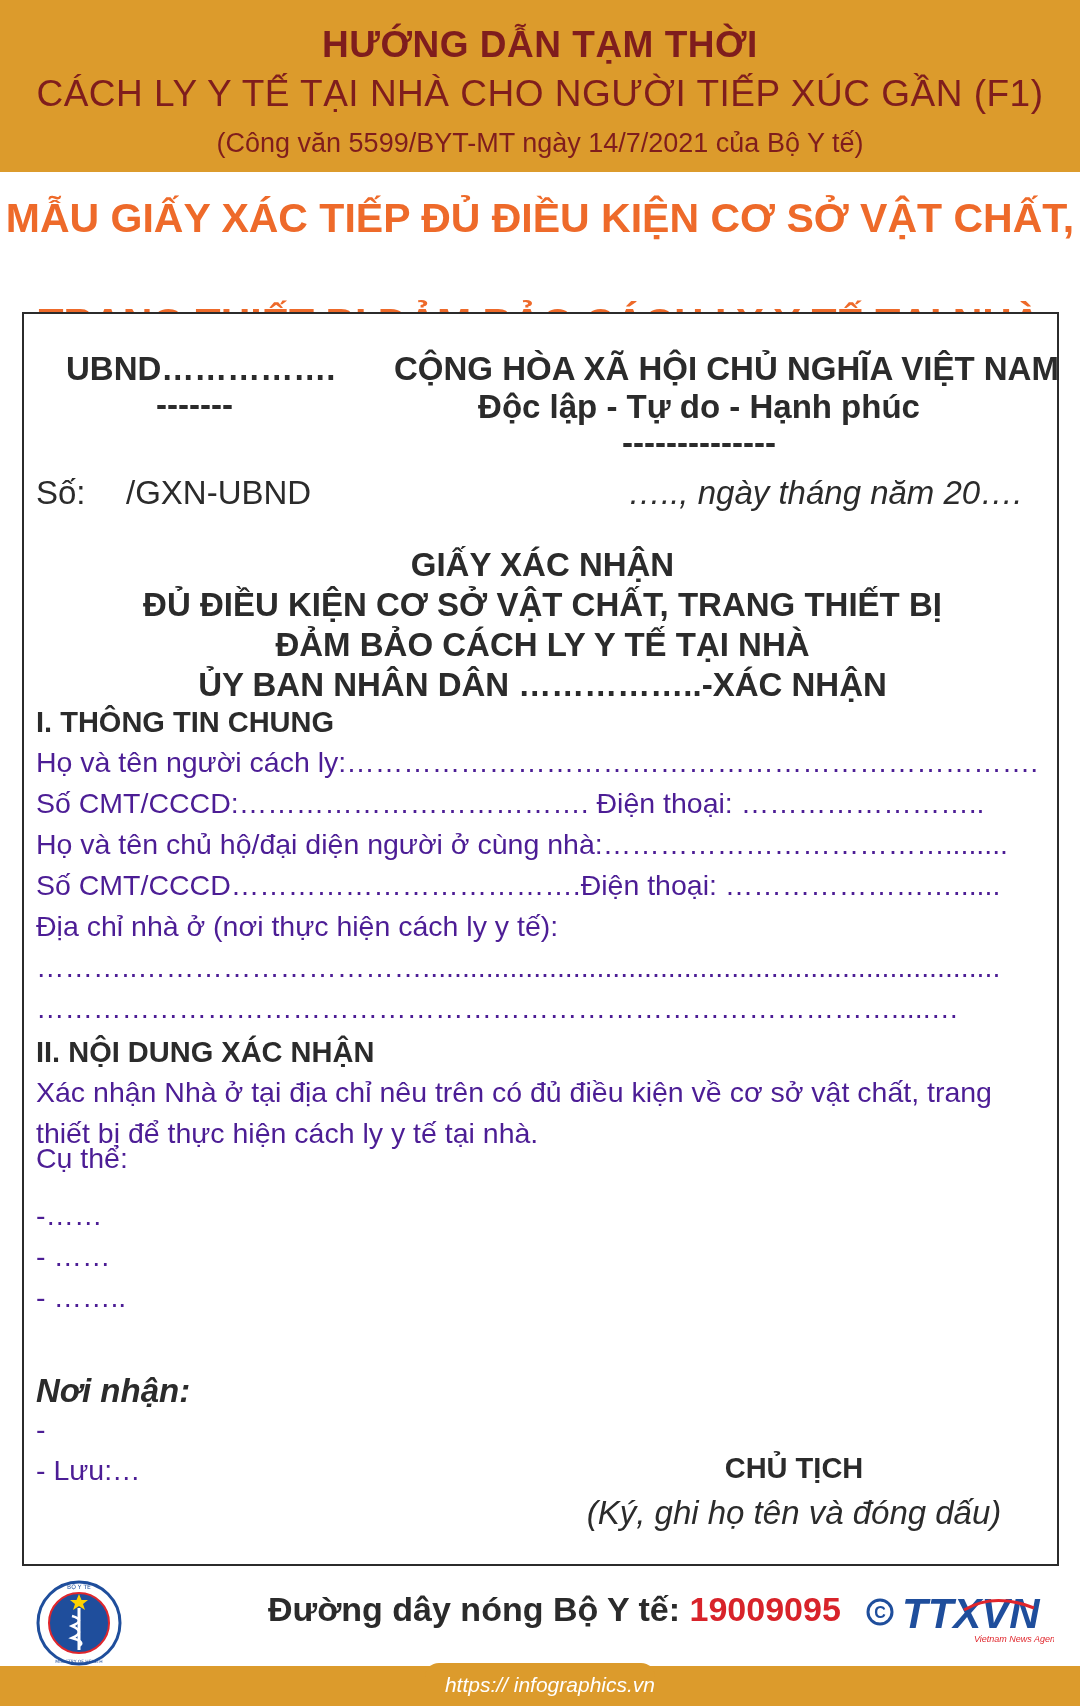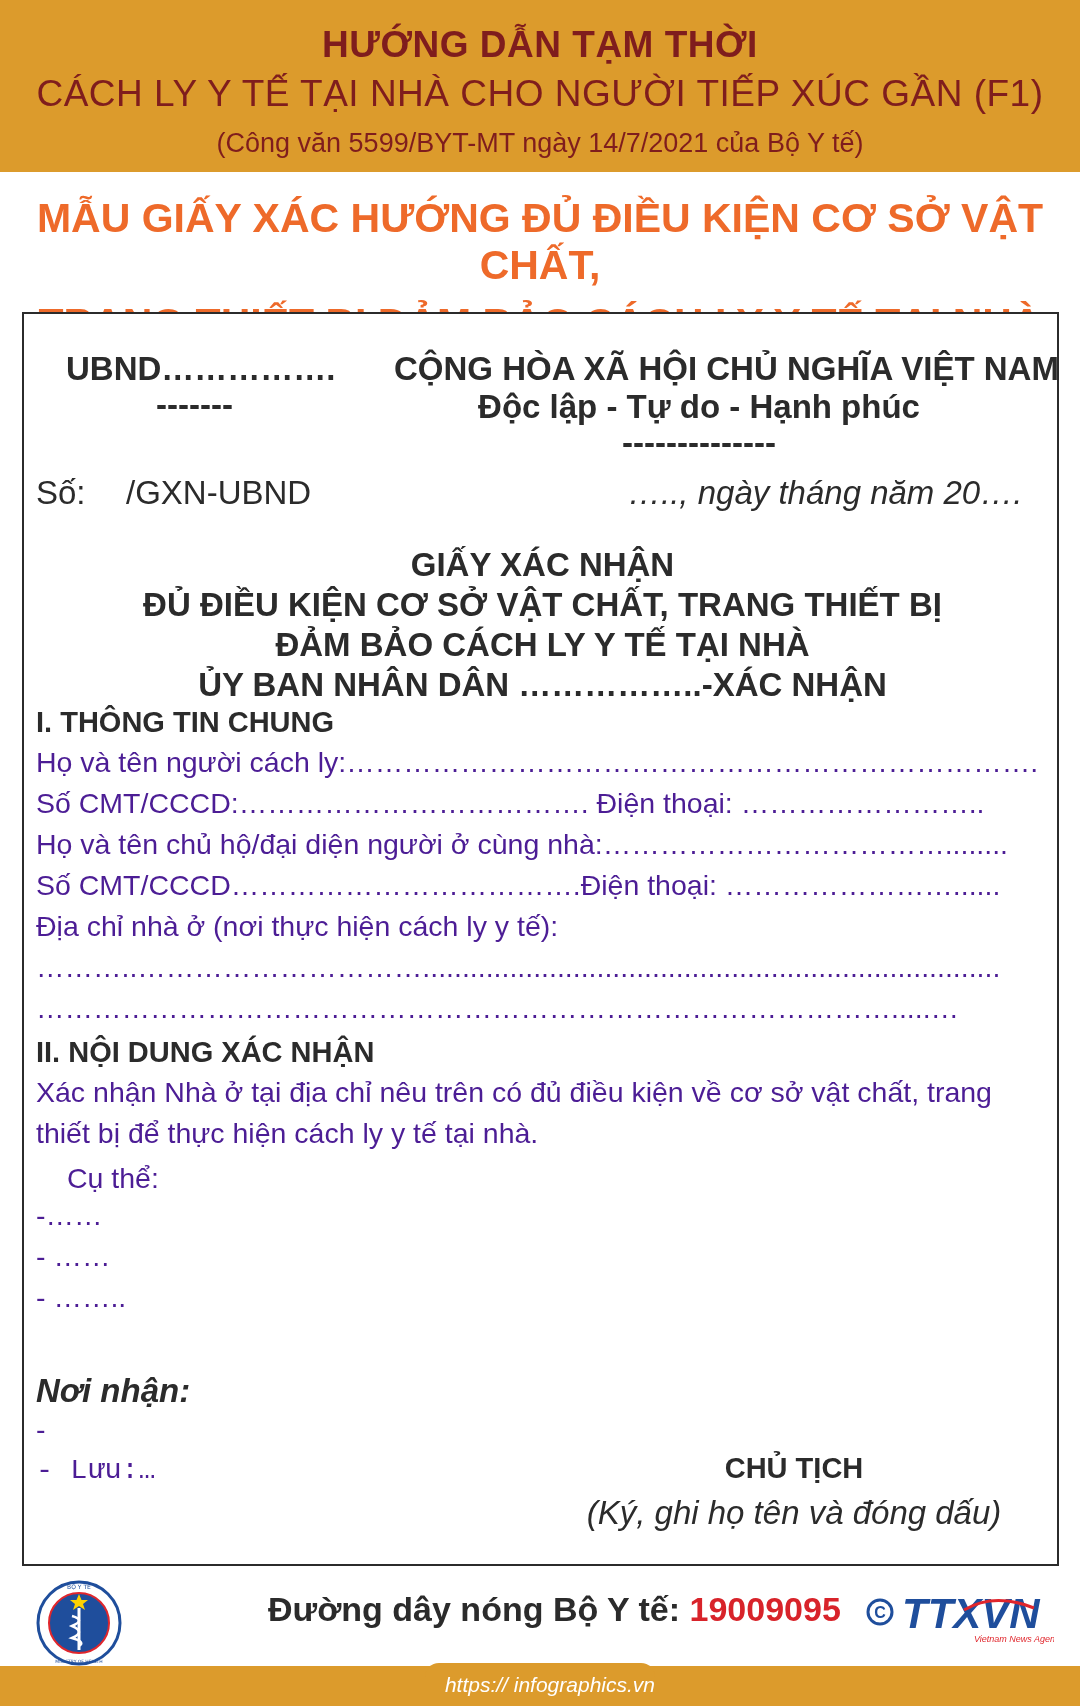--- a/index.html
+++ b/index.html
@@ -47,21 +47,21 @@
 </style>
 </head>
 <body>
 
 <div class="header">
   <div class="t1">HƯỚNG DẪN TẠM THỜI</div>
   <div class="t2">CÁCH LY Y TẾ TẠI NHÀ CHO NGƯỜI TIẾP XÚC GẦN (F1)</div>
   <div class="t3">(Công văn 5599/BYT-MT ngày 14/7/2021 của Bộ Y tế)</div>
 </div>
 
-<div class="subtitle s1">MẪU GIẤY XÁC HƯỚNG ĐỦ ĐIỀU KIỆN CƠ SỞ VẬT CHẤT,</div>
+<div class="subtitle s1">MẪU GIẤY XÁC TIẾP ĐỦ ĐIỀU KIỆN CƠ SỞ VẬT CHẤT,</div>
 <div class="subtitle s2">TRANG THIẾT BỊ ĐẢM BẢO CÁCH LY Y TẾ TẠI NHÀ</div>
 
 <div class="form-box">
   <div class="abs bold f28" style="left:42px; top:36px;">UBND…………….</div>
   <div class="abs bold f28" style="left:132px; top:72px;">-------</div>
 
   <div class="abs bold f28 center" style="left:370px; width:610px; top:36px;">CỘNG HÒA XÃ HỘI CHỦ NGHĨA VIỆT NAM</div>
   <div class="abs bold f28 center" style="left:370px; width:610px; top:74px;">Độc lập - Tự do - Hạnh phúc</div>
   <div class="abs bold f28 center" style="left:370px; width:610px; top:110px;">--------------</div>
 
@@ -79,28 +79,28 @@
   <div class="line" style="top:473px;">Số CMT/CCCD:………………………………. Điện thoại: ……………………..</div>
   <div class="line" style="top:555px;">Số CMT/CCCD……………………………….Điện thoại: ……………………......</div>
   <div class="line" style="top:514px;">Họ và tên chủ hộ/đại diện người ở cùng nhà:………………………………........</div>
   <div class="line" style="top:596px;">Địa chỉ nhà ở (nơi thực hiện cách ly y tế):</div>
   <div class="line" style="top:637px;">………..………………………….........................................................................</div>
   <div class="line" style="top:678px;">……………………………………………………………………………….....…</div>
 
   <div class="abs bold f29" style="left:12px; top:722px;">II. NỘI DUNG XÁC NHẬN</div>
   <div class="line" style="top:762px;">Xác nhận Nhà ở tại địa chỉ nêu trên có đủ điều kiện về cơ sở vật chất, trang</div>
   <div class="line" style="top:803px;">thiết bị để thực hiện cách ly y tế tại nhà.</div>
-  <div class="line" style="top:848px;margin-left:31px;">Cụ thể:</div>
+  <div class="line" style="top:828px;">Cụ thể:</div>
   <div class="line" style="top:885px;">-……</div>
   <div class="line" style="top:926px;">- ……</div>
   <div class="line" style="top:967px;">- ……..</div>
 
   <div class="abs bold ital f28" style="left:12px; top:1058px;">Nơi nhận:</div>
   <div class="line" style="top:1099px;">-</div>
-  <div class="line" style="top:1140px;font-family:Liberation Mono, monospace;">- Lưu:…</div>
+  <div class="line" style="top:1140px;">- Lưu:…</div>
 
   <div class="abs bold f29 center" style="left:560px; width:420px; top:1138px;">CHỦ TỊCH</div>
   <div class="abs ital f28 center" style="left:500px; width:540px; top:1180px;">(Ký, ghi họ tên và đóng dấu)</div>
 </div>
 
 <svg class="moh-logo" viewBox="0 0 86 86">
   <circle cx="43" cy="43" r="41" fill="#ffffff" stroke="#1f4e9c" stroke-width="3"></circle>
   <circle cx="43" cy="43" r="30" fill="#1f4e9c"></circle>
   <circle cx="43" cy="43" r="30" fill="none" stroke="#e0262c" stroke-width="2"></circle>
   <polygon points="43,14 45.5,20 52,20 47,24 49,30 43,26 37,30 39,24 34,20 40.5,20" fill="#ffd200"></polygon>

